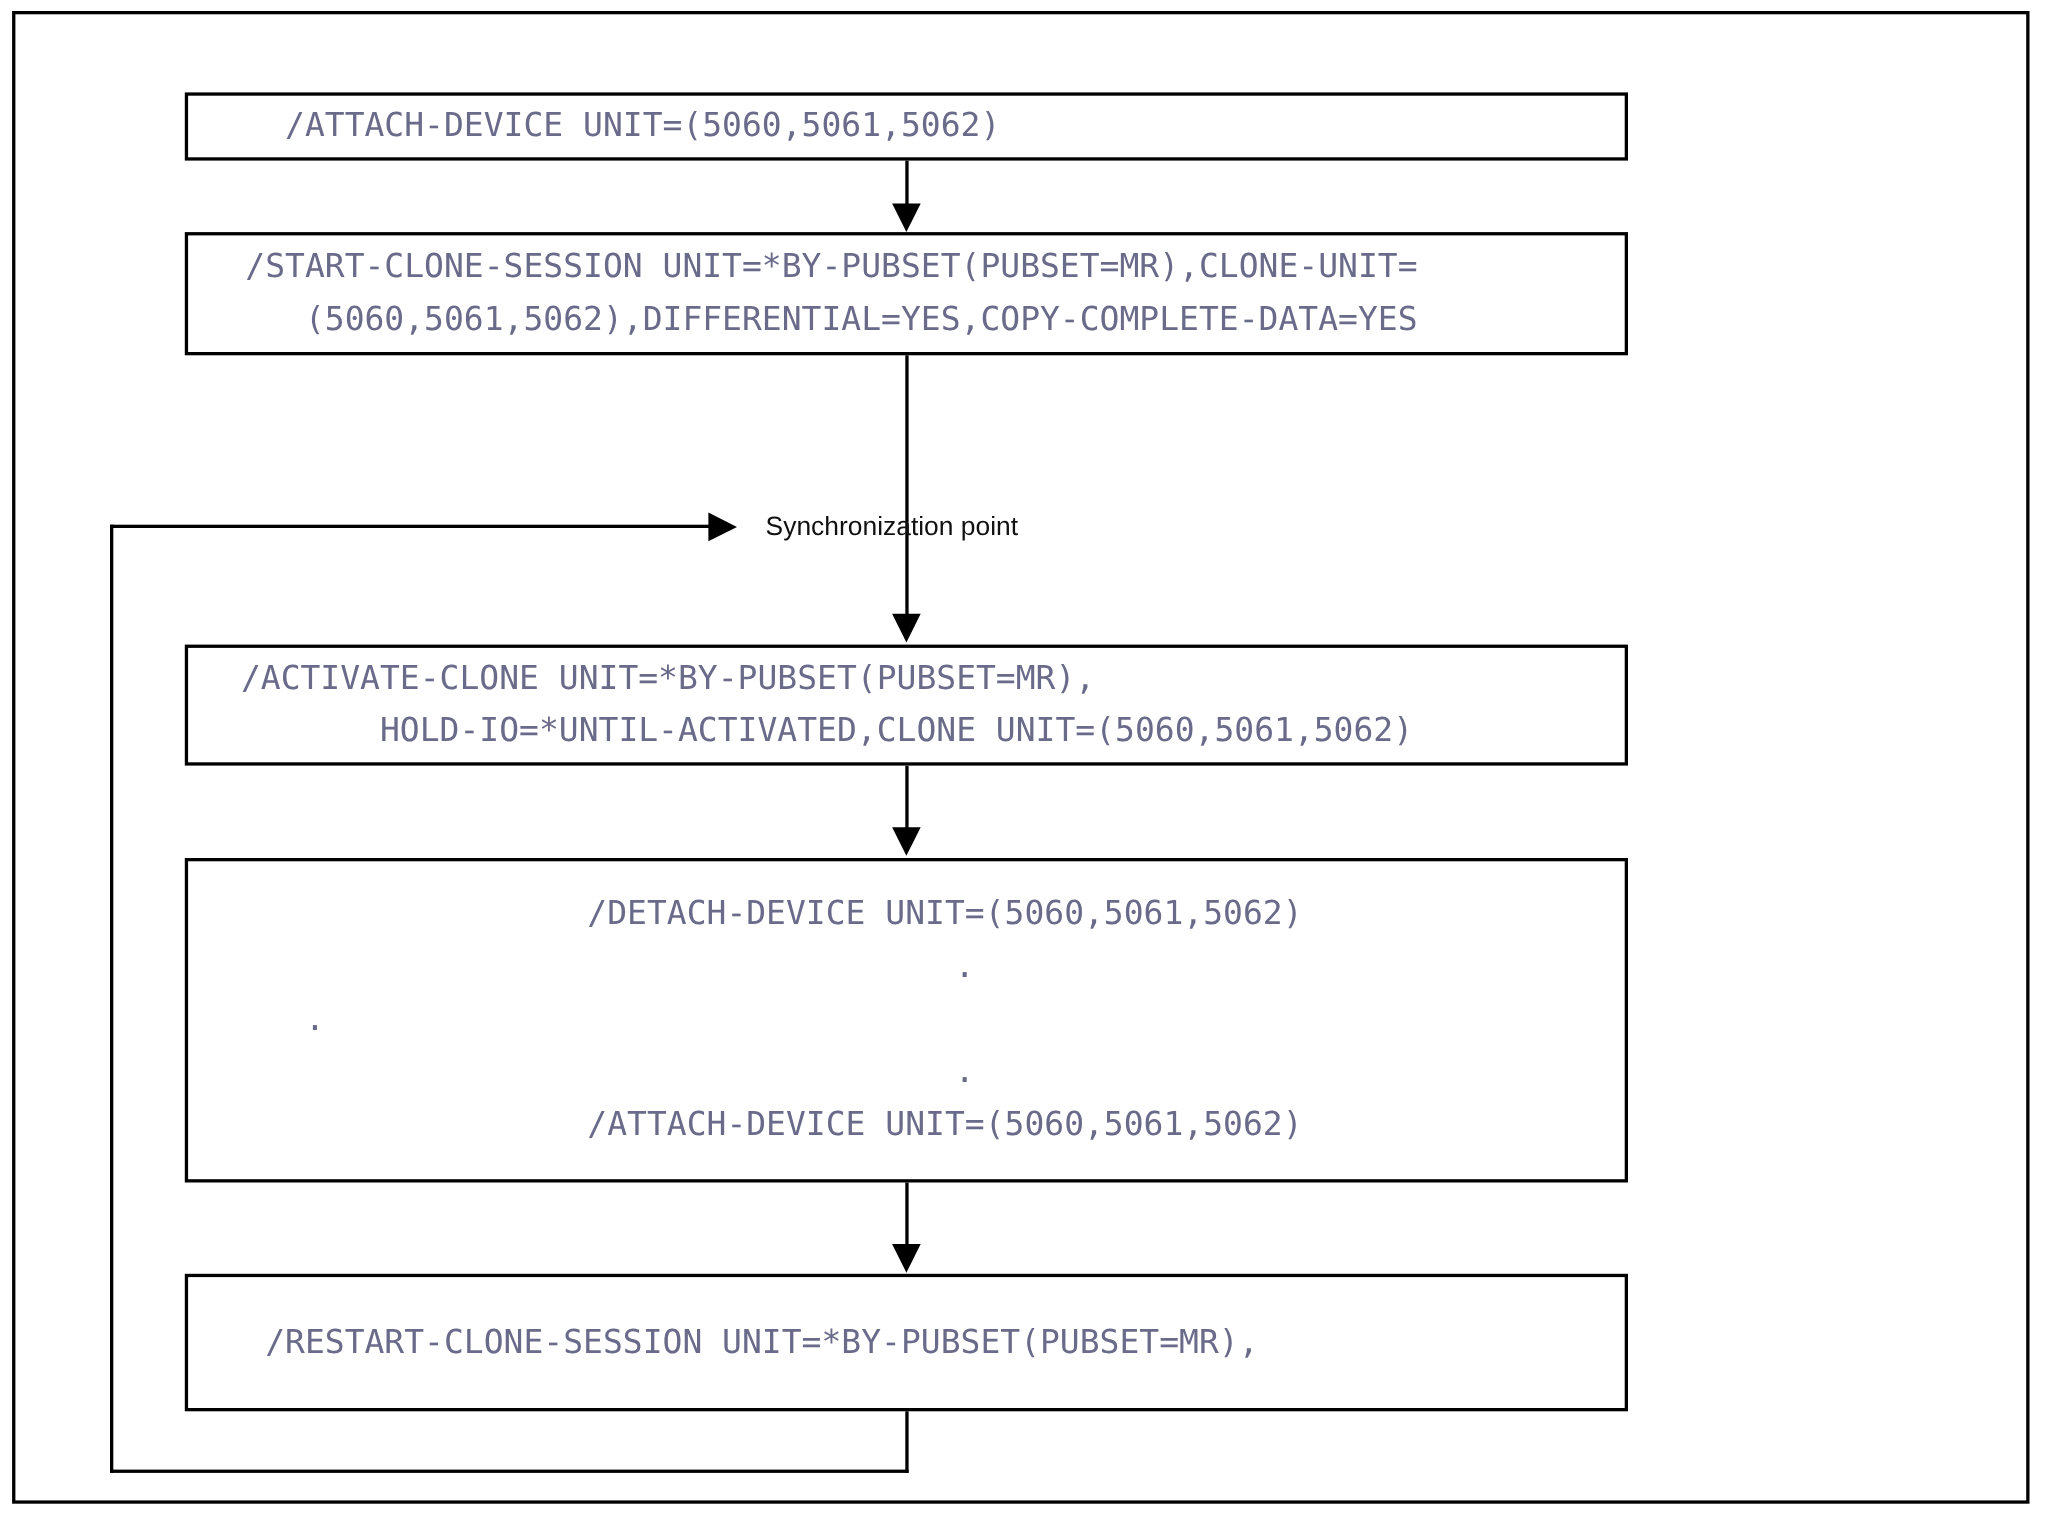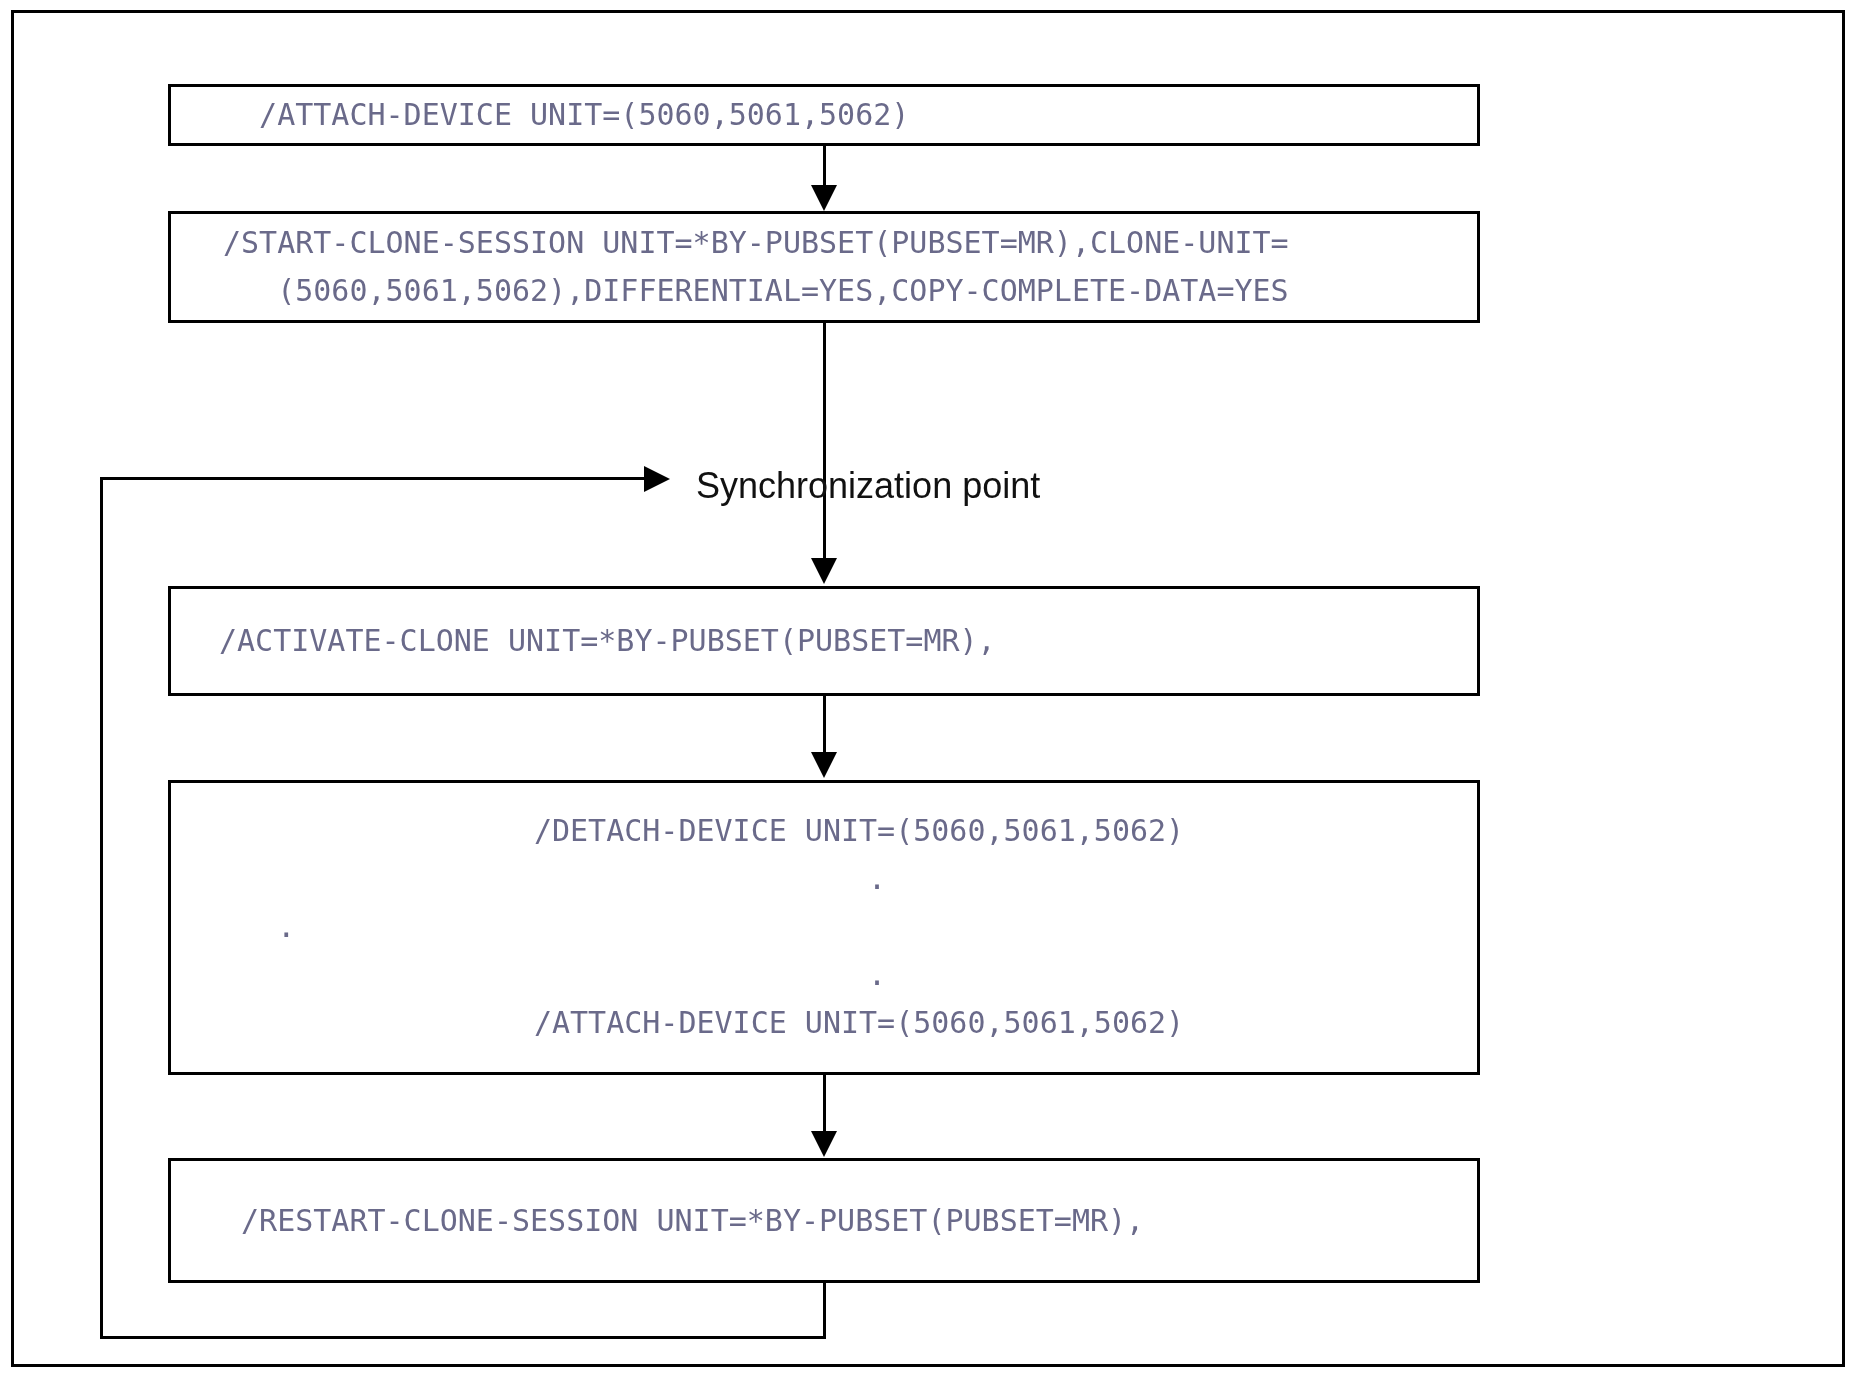--- a/index.html
+++ b/index.html
@@ -74,21 +74,21 @@
     position: absolute;
     width: 0;
     height: 0;
     border-top: 13px solid transparent;
     border-bottom: 13px solid transparent;
     border-left: 26px solid #000000;
   }
   .sync-label {
     position: absolute;
     font-family: "Liberation Sans", sans-serif;
-    font-size: 36px;
+    font-size: 24px;
     color: #111111;
     white-space: pre;
   }
 </style>
 </head>
 <body>
 
 <div id="page">
 
   <div id="outer-frame"></div>
@@ -107,20 +107,21 @@
 
   <div class="vline" style="left:823px; top:323px; height:152px;"></div>
   <div class="vline" style="left:823px; top:475px; height:92px;"></div>
   <div class="arrow-down" style="left:811px; top:558px;"></div>
 
   <div class="sync-label" style="left:696px; top:465px;">Synchronization point</div>
   <div class="arrow-right" style="left:644px; top:466px;"></div>
 
   <div class="proc-box" style="left:168px; top:586px; width:1312px; height:110px; padding-left:48px;">
     <div class="code-line">/ACTIVATE-CLONE UNIT=*BY-PUBSET(PUBSET=MR),</div>
+    <div class="code-line">       HOLD-IO=*UNTIL-ACTIVATED,CLONE UNIT=(5060,5061,5062)</div>
   </div>
 
   <div class="vline" style="left:823px; top:696px; height:62px;"></div>
   <div class="arrow-down" style="left:811px; top:752px;"></div>
 
   <div class="proc-box" style="left:168px; top:780px; width:1312px; height:295px; padding-left:52px; justify-content:flex-start; padding-top:24px;text-align:center;">
     <div class="code-line"> /DETACH-DEVICE UNIT=(5060,5061,5062)</div>
     <div class="code-line">   .</div>
     <div style="display:flex; align-items:baseline;">
       <div class="code-line">   .</div>

